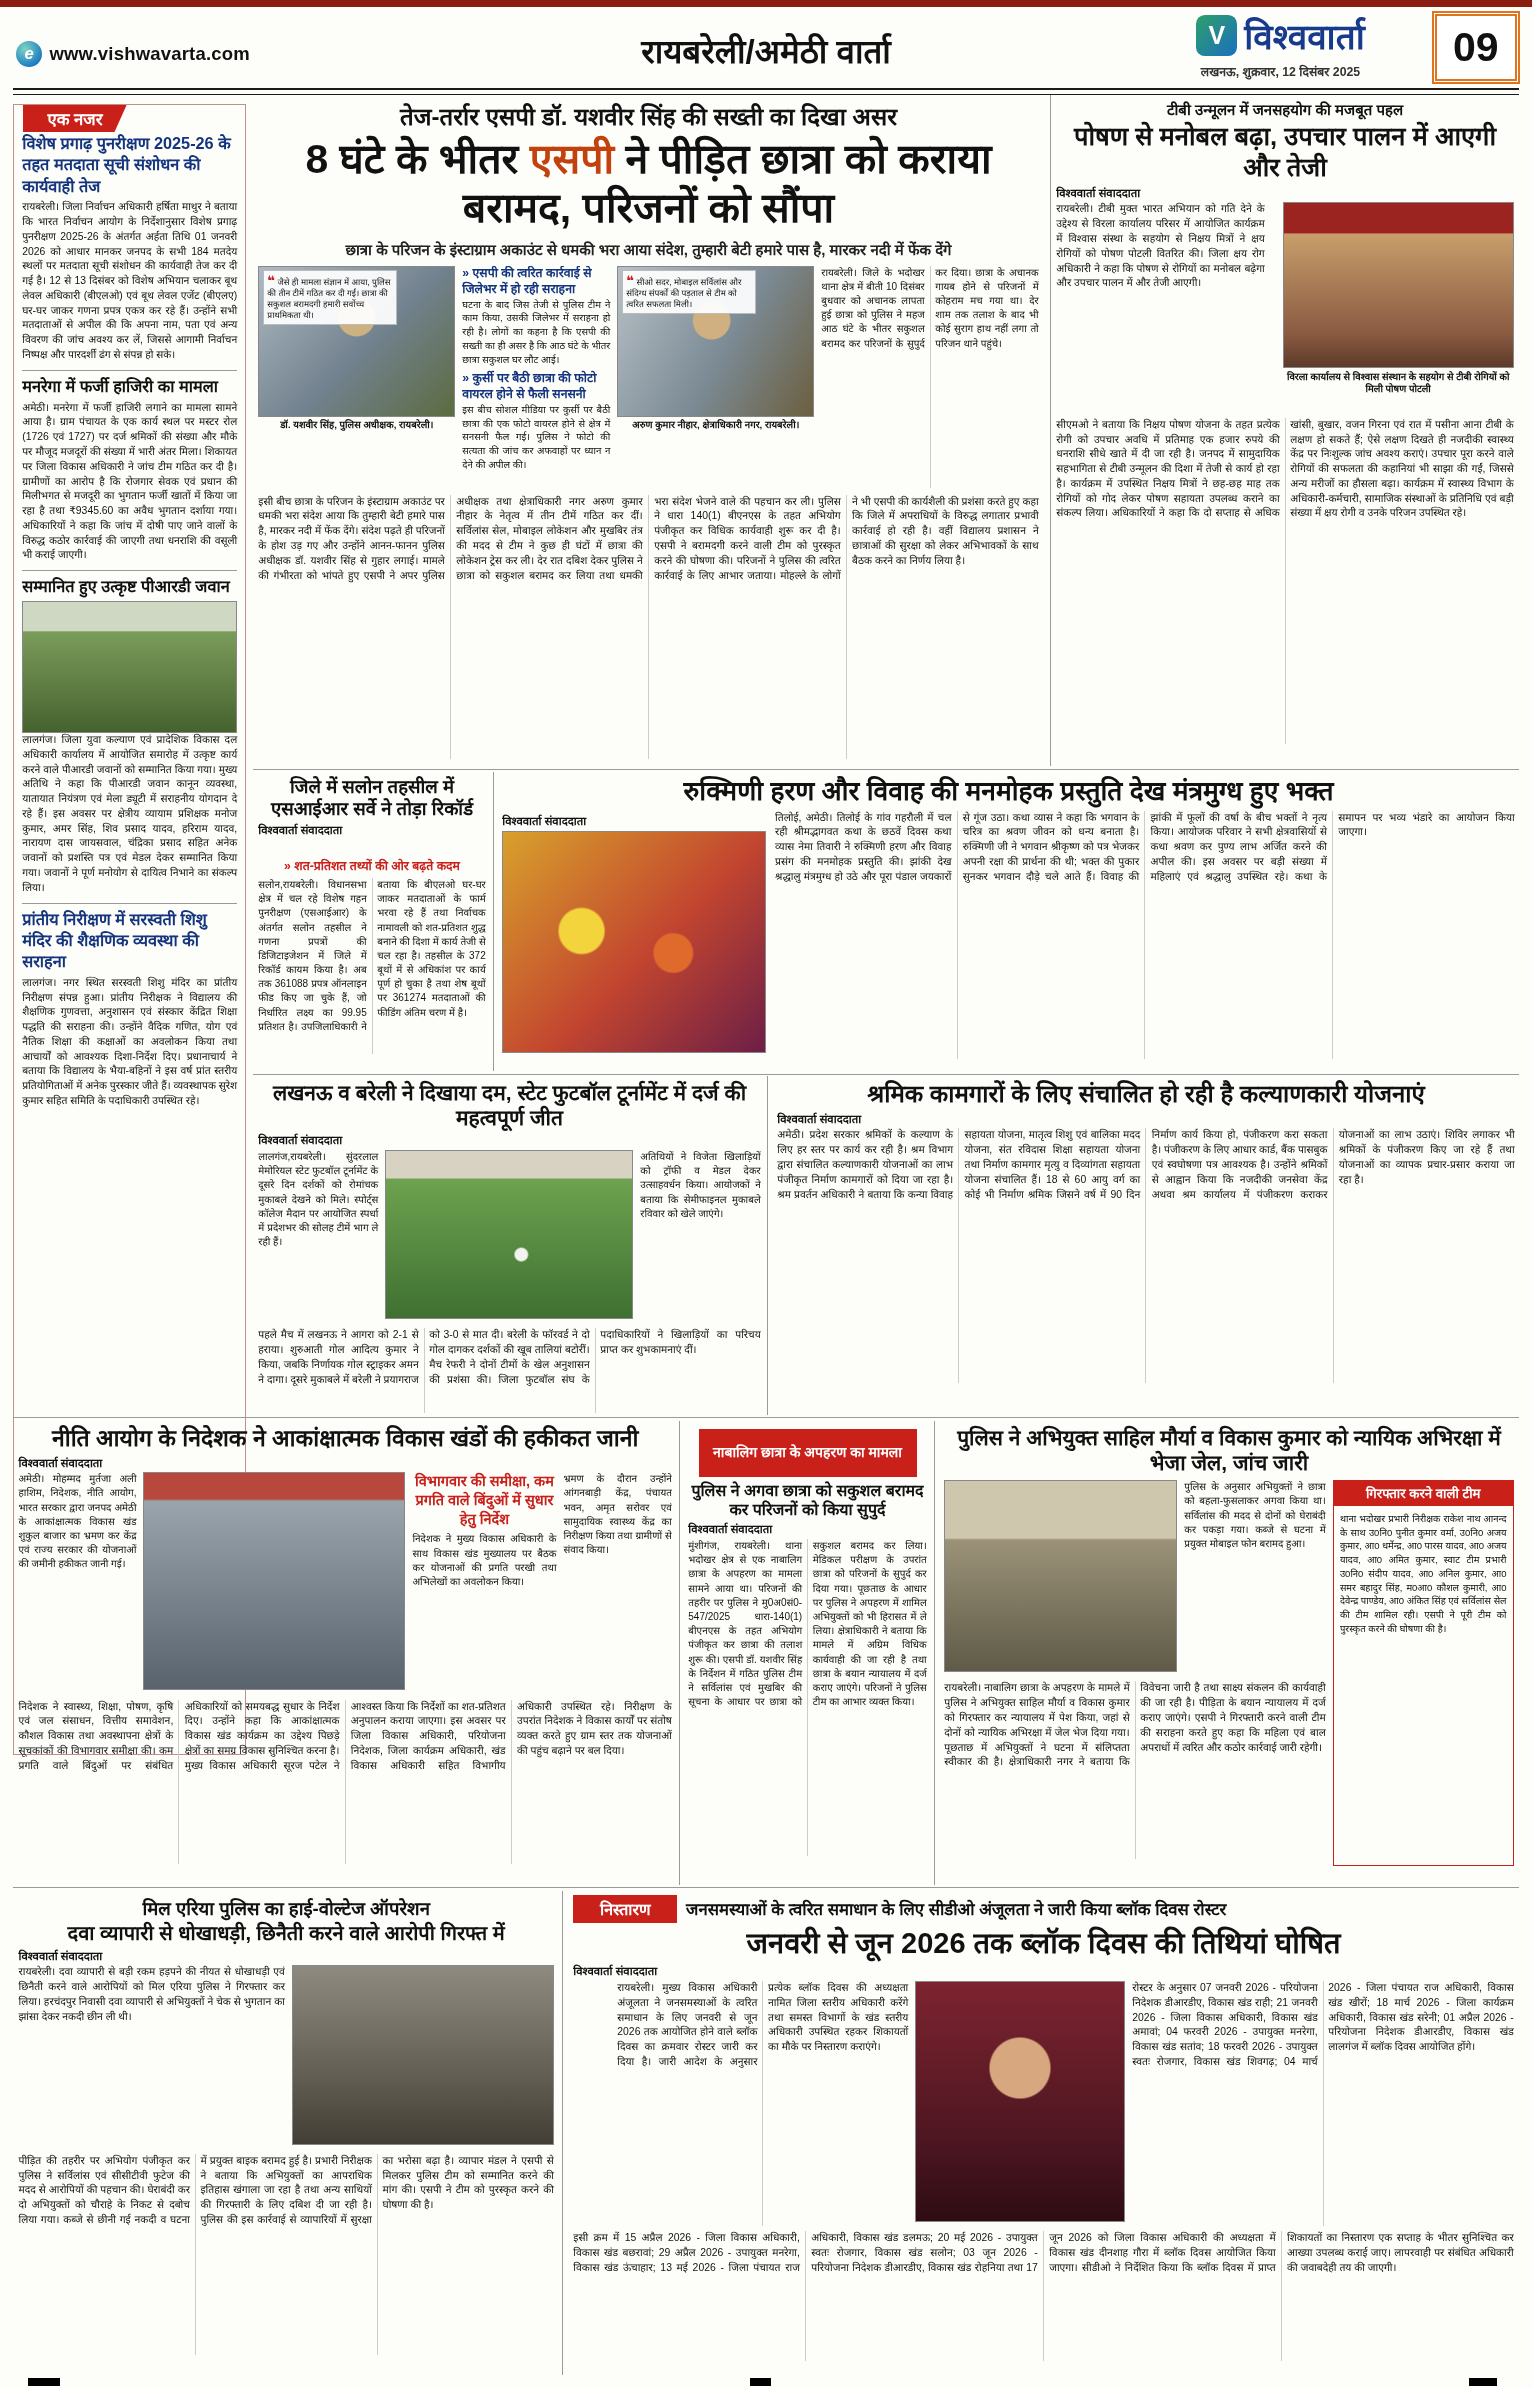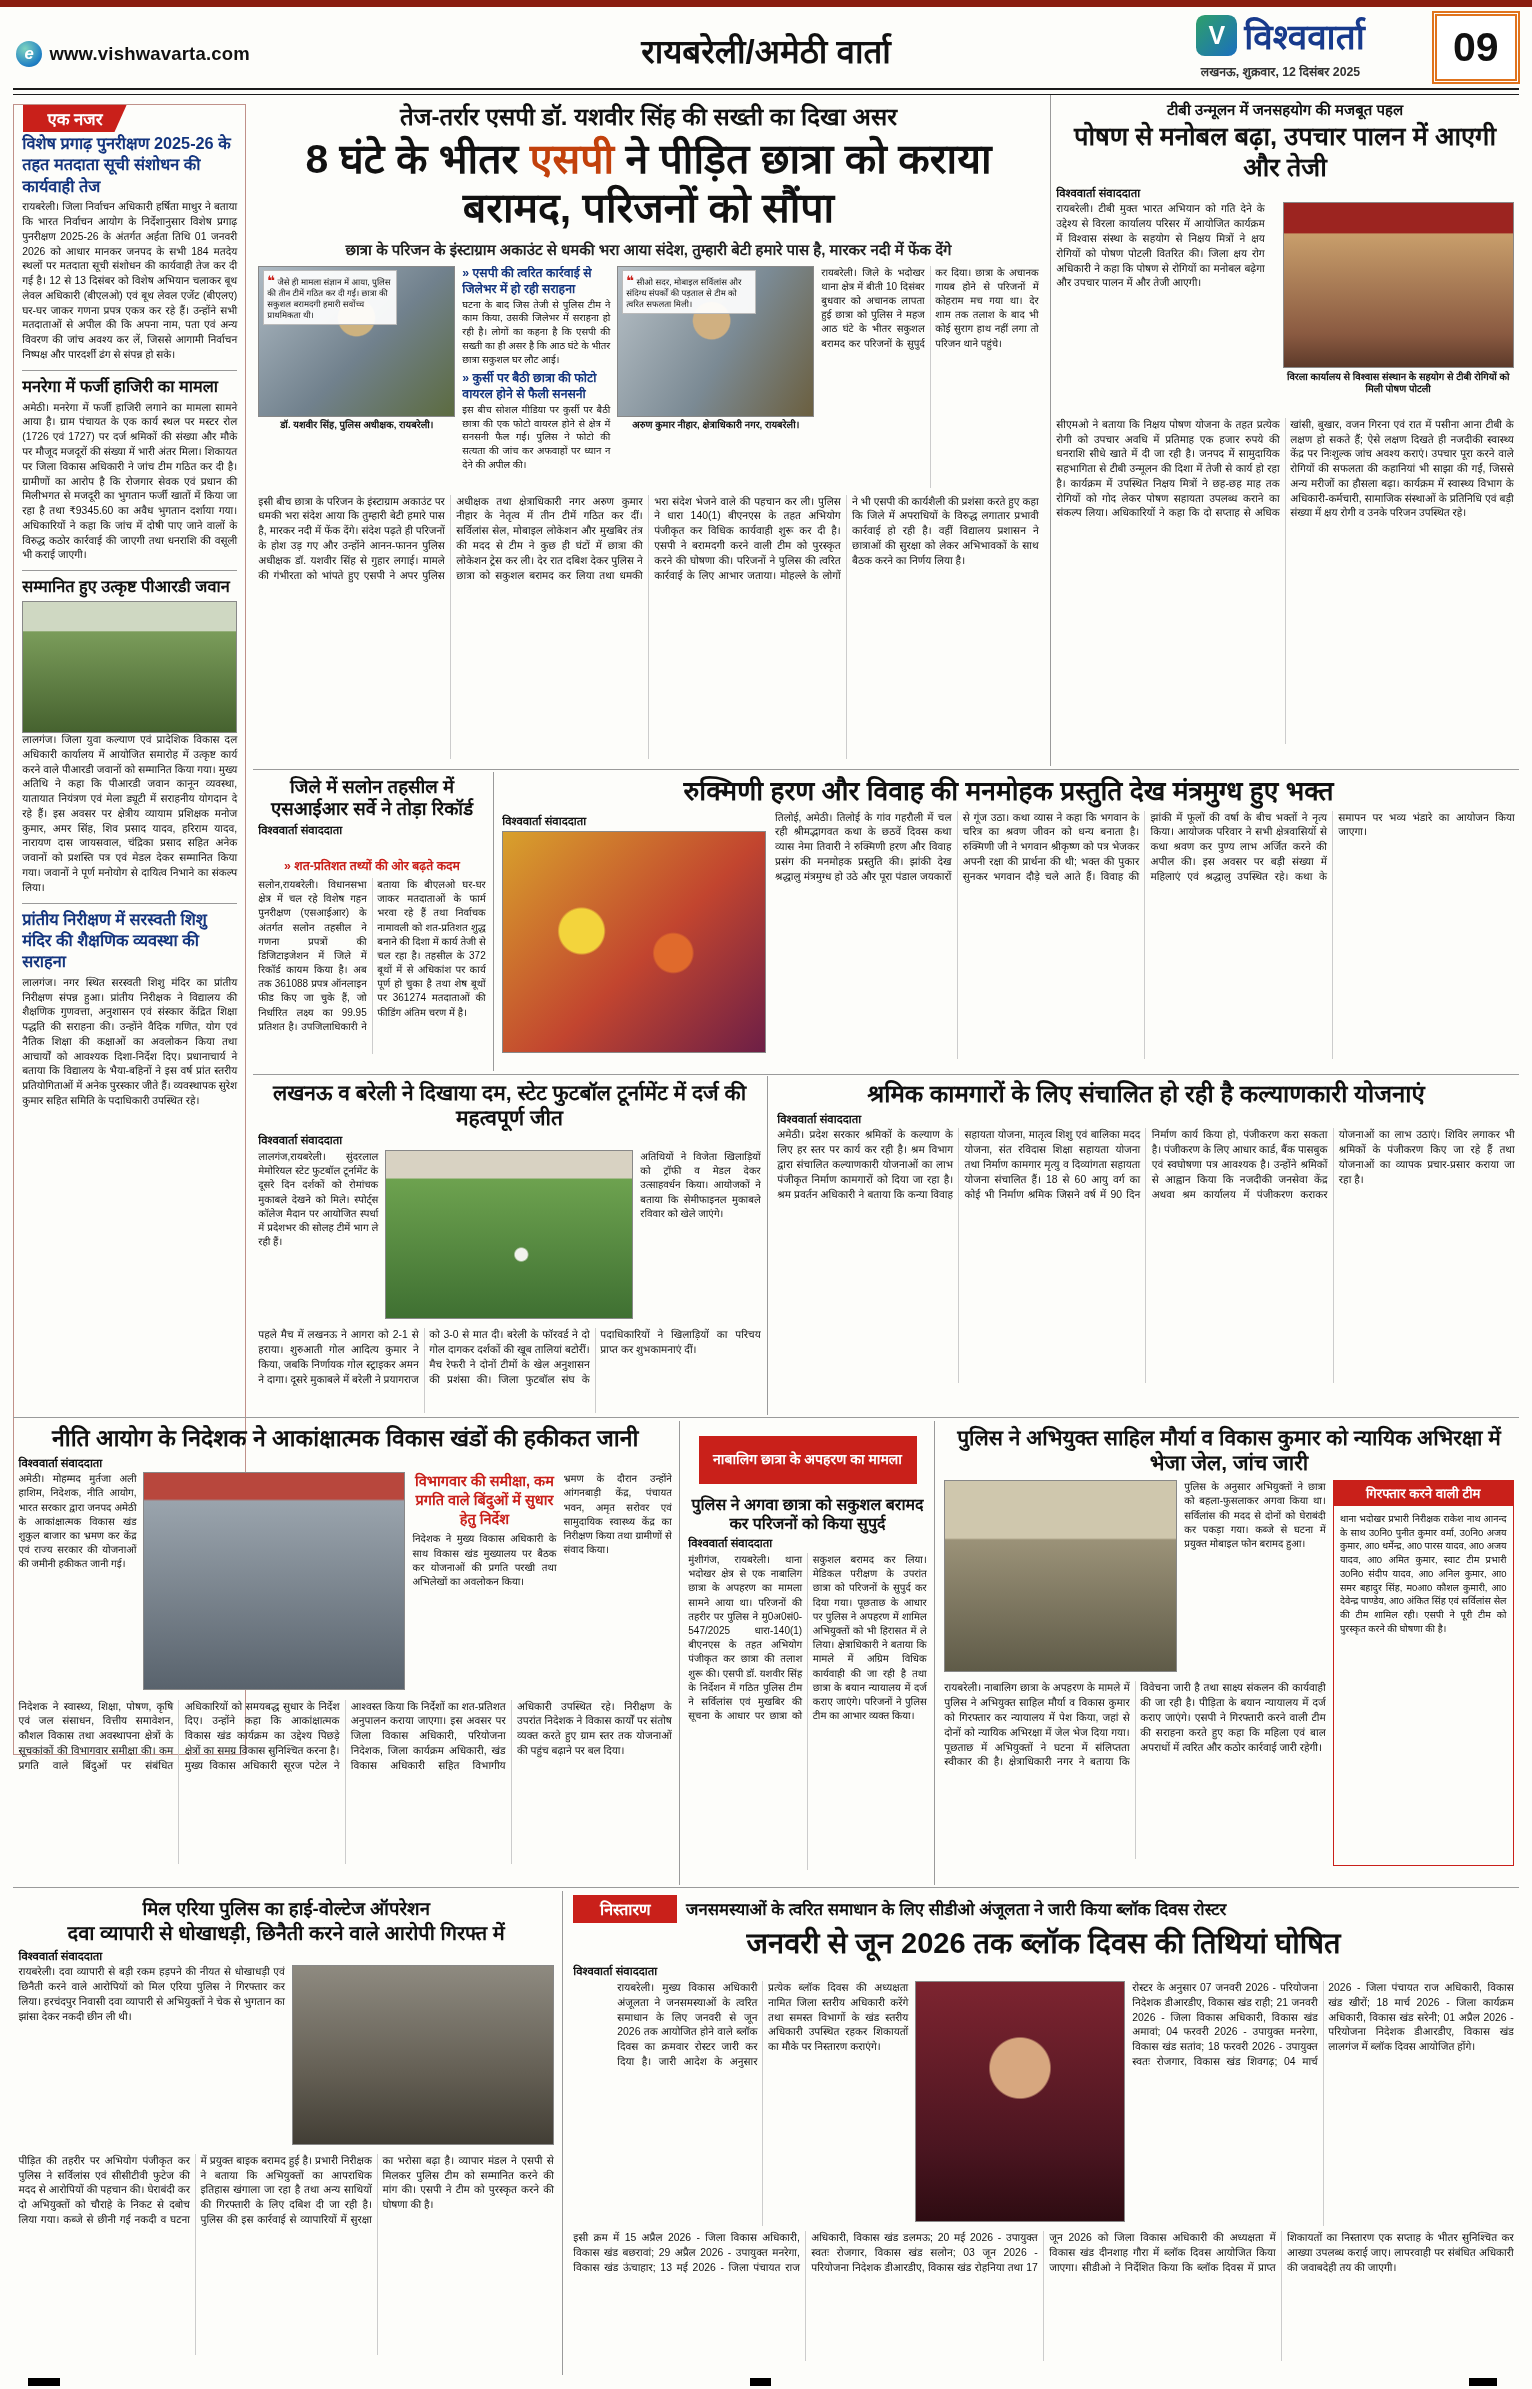--- a/index.html
+++ b/index.html
@@ -204,21 +204,21 @@
         <div class="bodytx" style="font-size:10px;margin-top:3.5px;">निदेशक ने मुख्य विकास अधिकारी के साथ विकास खंड मुख्यालय पर बैठक कर योजनाओं की प्रगति परखी तथा अभिलेखों का अवलोकन किया।</div>
       </div>
       <div class="bodytx" style="flex:1;font-size:10px;">भ्रमण के दौरान उन्होंने आंगनबाड़ी केंद्र, पंचायत भवन, अमृत सरोवर एवं सामुदायिक स्वास्थ्य केंद्र का निरीक्षण किया तथा ग्रामीणों से संवाद किया।</div>
     </div>
     <div class="bodytx c4" style="margin-top:5.3px;height:164px;">निदेशक ने स्वास्थ्य, शिक्षा, पोषण, कृषि एवं जल संसाधन, वित्तीय समावेशन, कौशल विकास तथा अवस्थापना क्षेत्रों के सूचकांकों की विभागवार समीक्षा की। कम प्रगति वाले बिंदुओं पर संबंधित अधिकारियों को समयबद्ध सुधार के निर्देश दिए। उन्होंने कहा कि आकांक्षात्मक विकास खंड कार्यक्रम का उद्देश्य पिछड़े क्षेत्रों का समग्र विकास सुनिश्चित करना है। मुख्य विकास अधिकारी सूरज पटेल ने आश्वस्त किया कि निर्देशों का शत-प्रतिशत अनुपालन कराया जाएगा। इस अवसर पर जिला विकास अधिकारी, परियोजना निदेशक, जिला कार्यक्रम अधिकारी, खंड विकास अधिकारी सहित विभागीय अधिकारी उपस्थित रहे। निरीक्षण के उपरांत निदेशक ने विकास कार्यों पर संतोष व्यक्त करते हुए ग्राम स्तर तक योजनाओं की पहुंच बढ़ाने पर बल दिया।</div>
   </section>
 
   <div class="vl" style="left:679px;top:1421px;height:464px;"></div>
 
   <section class="story" style="left:683px;top:1421px;width:249px;height:464px;">
-    <div class="redtag" style="width:204px;height:48px;margin:11px auto;font-size:14px;line-height:1.25;padding:0 7px;">नाबालिग छात्रा के अपहरण का मामला</div>
+    <div class="redtag" style="width:204px;height:48px;margin:4px auto;font-size:14px;line-height:1.25;padding:0 7px;">नाबालिग छात्रा के अपहरण का मामला</div>
     <div class="hl" style="font-size:16px;margin-top:4px;">पुलिस ने अगवा छात्रा को सकुशल बरामद कर परिजनों को किया सुपुर्द</div>
     <div class="byline">विश्ववार्ता संवाददाता</div>
     <div class="bodytx c2" style="font-size:10px;height:317px;">मुंशीगंज, रायबरेली। थाना भदोखर क्षेत्र से एक नाबालिग छात्रा के अपहरण का मामला सामने आया था। परिजनों की तहरीर पर पुलिस ने मु0अ0सं0-547/2025 धारा-140(1) बीएनएस के तहत अभियोग पंजीकृत कर छात्रा की तलाश शुरू की। एसपी डॉ. यशवीर सिंह के निर्देशन में गठित पुलिस टीम ने सर्विलांस एवं मुखबिर की सूचना के आधार पर छात्रा को सकुशल बरामद कर लिया। मेडिकल परीक्षण के उपरांत छात्रा को परिजनों के सुपुर्द कर दिया गया। पूछताछ के आधार पर पुलिस ने अपहरण में शामिल अभियुक्तों को भी हिरासत में ले लिया। क्षेत्राधिकारी ने बताया कि मामले में अग्रिम विधिक कार्यवाही की जा रही है तथा छात्रा के बयान न्यायालय में दर्ज कराए जाएंगे। परिजनों ने पुलिस टीम का आभार व्यक्त किया।</div>
   </section>
 
   <div class="vl" style="left:934px;top:1421px;height:464px;"></div>
 
   <section class="story" style="left:939px;top:1421px;width:580px;height:464px;">
     <div class="hl" style="font-size:21px;">पुलिस ने अभियुक्त साहिल मौर्या व विकास कुमार को न्यायिक अभिरक्षा में भेजा जेल, जांच जारी</div>
     <div style="display:flex;gap:7px;margin-top:5.3px;height:386px;overflow:hidden;">

